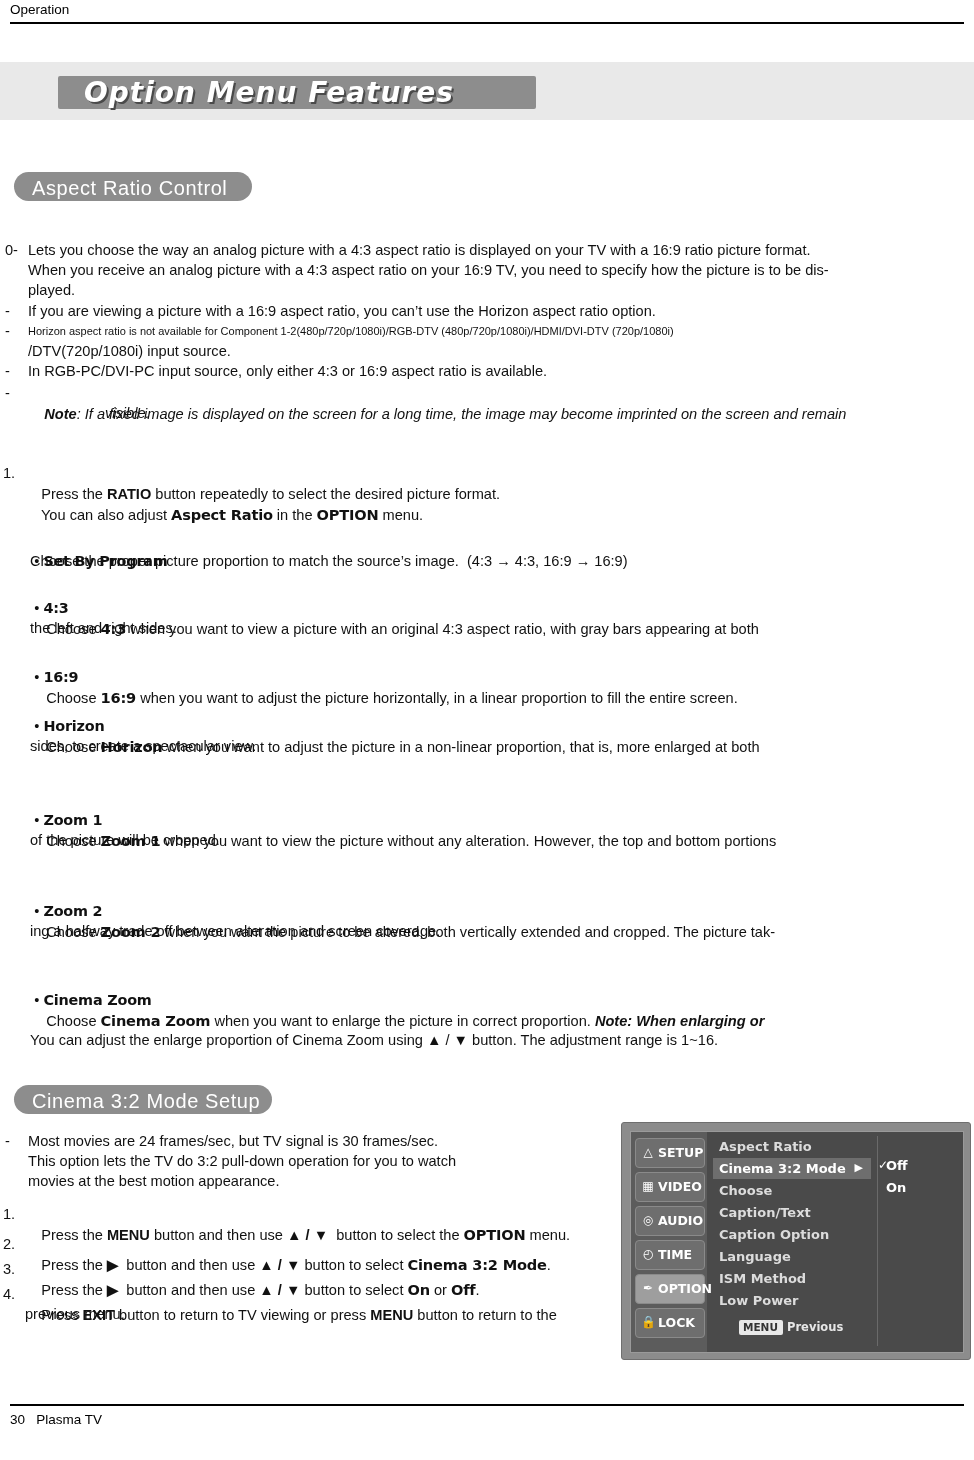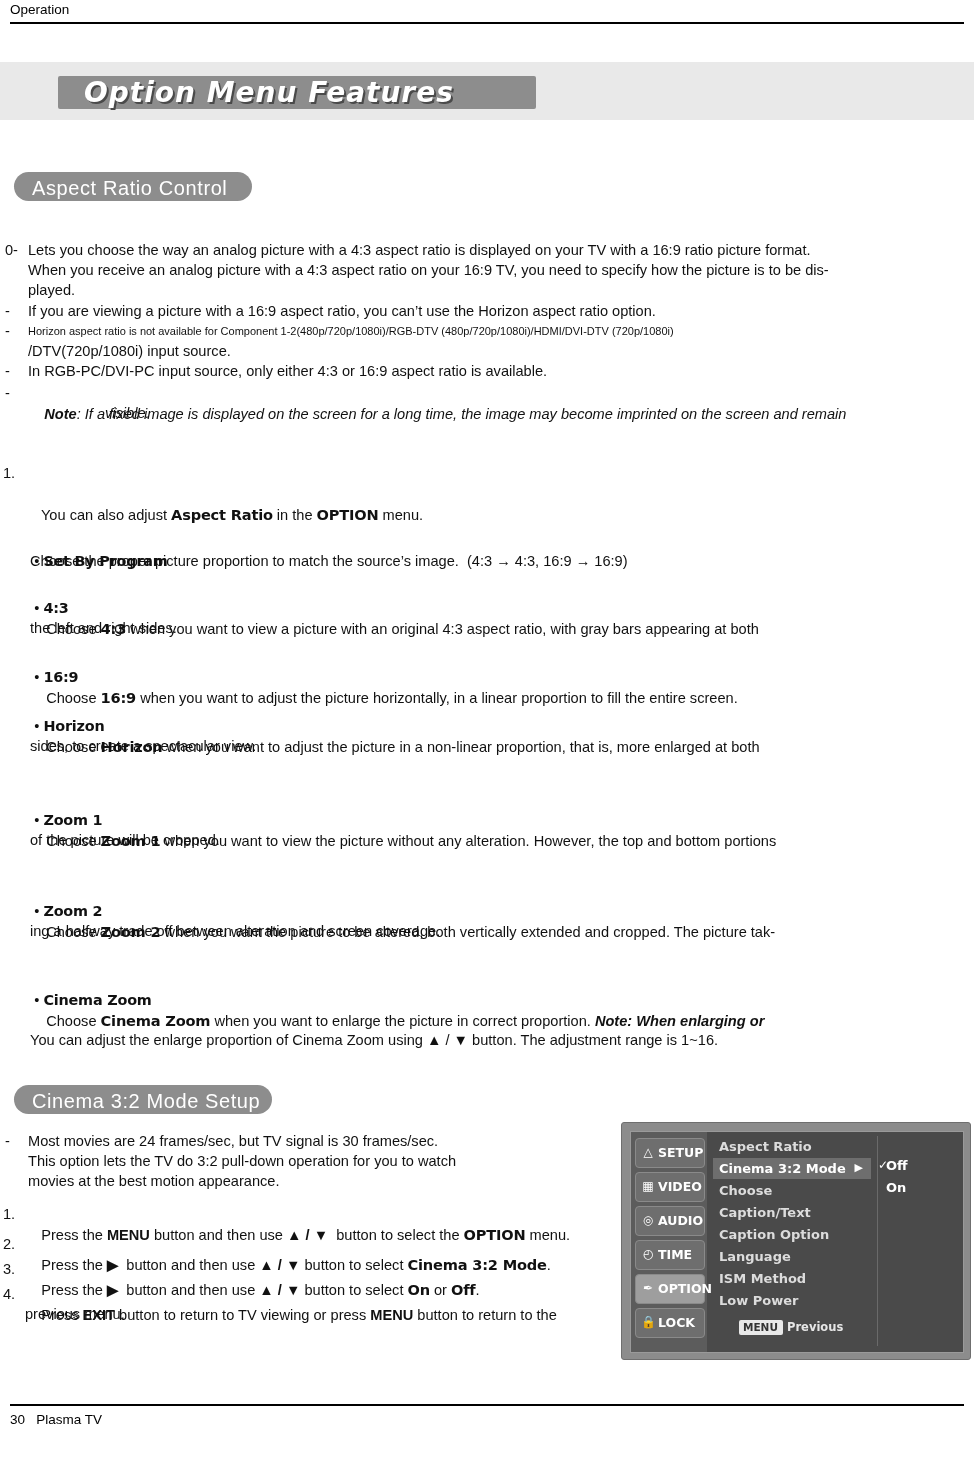--- a/index.html
+++ b/index.html
@@ -163,20 +163,23 @@
   <div class="txt" style="left:5px;top:361px;">-</div>
   <div class="txt" style="left:28px;top:361px;">In RGB-PC/DVI-PC input source, only either 4:3 or 16:9 aspect ratio is available.</div>
 
   <div class="txt" style="left:5px;top:383px;">-</div>
   <div class="txt" style="left:28px;top:383px;">
     <span class="bi">Note</span><span class="i">: If a fixed image is displayed on the screen for a long time, the image may become imprinted on the screen and remain</span>
   </div>
   <div class="txt i" style="left:105px;top:403px;">visible.</div>
 
   <div class="txt" style="left:3px;top:463px;">1.</div>
+  <div class="txt" style="left:25px;top:463px;">
+    <span>Press the </span><span class="b">RATIO</span><span> button repeatedly to select the desired picture format.</span>
+  </div>
   <div class="txt" style="left:25px;top:484px;">
     <span>You can also adjust </span><span class="dj">Aspect Ratio</span><span> in the </span><span class="dj">OPTION</span><span> menu.</span>
   </div>
 
   <div class="txt" style="left:18px;top:530px;">
     <span>• </span><span class="bullet-head">Set By Program</span>
   </div>
   <div class="txt" style="left:30px;top:551px;">Choose the proper picture proportion to match the source’s image.  (4:3 → 4:3, 16:9 → 16:9)</div>
 
   <div class="txt" style="left:18px;top:577px;">

